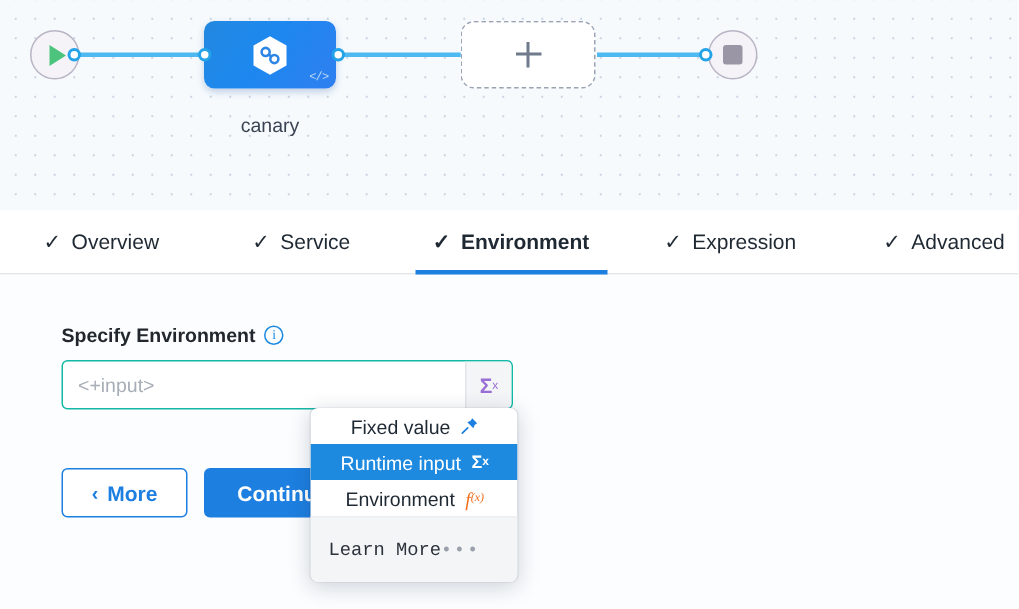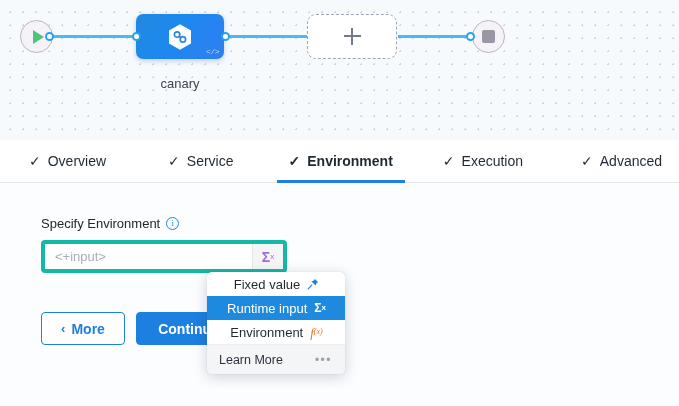--- a/index.html
+++ b/index.html
@@ -179,40 +179,40 @@
     width: 679px; height: 222px;
     background: #fbfdfe;
   }
 
   .field-label-row {
     position: absolute;
     left: 41px; top: 32px;
     display: flex; align-items: center; gap: 6px;
   }
   .field-label {
-    font-size: 13px; font-weight: normal; color: #22272e;
+    font-size: 13px; font-weight: bold; color: #22272e;
   }
   .info-icon {
     width: 13px; height: 13px;
     border-radius: 50%;
     border: 1.3px solid #1d8ae0;
     color: #1d8ae0;
     font-size: 9px;
     font-family: "Liberation Serif", serif;
     display: flex; align-items: center; justify-content: center;
     line-height: 1;
     cursor: pointer;
   }
 
   .input-wrap {
     position: absolute;
     left: 41px; top: 56px;
-    width: 246px; height: 33px;
+    width: 301px; height: 33px;
     display: flex;
-    border: 4px solid #14b8a6;
+    border: 1px solid #14b8a6;
     border-radius: 4px;
     background: #ffffff;
     overflow: hidden;
   }
   .input-field {
     flex: 1;
     border: none; outline: none;
     padding: 0 10px;
     font-size: 13px;
     color: #8d949e;
@@ -291,30 +291,31 @@
     font-size: 12px;
     line-height: 1;
     display: inline-flex;
     align-items: center;
   }
   .sig-icon { color: #ffffff; font-weight: bold; font-size: 12px; }
   .fx-icon  { color: #f4701f; font-size: 13px; font-style: italic; font-family: "Liberation Serif", serif; }
   .fx-sub   { font-size: 8px; vertical-align: sub; }
 
   .dd-footer {
-    height: 30px;
+    height: 44px;
     background: #f4f5f7;
     border-top: 1px solid #eceef1;
     display: flex;
     align-items: center;
-    justify-content: space-between;
+    justify-content: flex-start;
     padding: 0 13px 0 12px;
     font-size: 12.5px;
     color: #2b323c;
     cursor: pointer;
+    font-family: Liberation Mono, monospace;
   }
   .dots { color: #9aa1ab; letter-spacing: 1.5px; font-size: 12px; }
 </style>
 </head>
 <body>
 
 <div id="app">
 
   <div class="canvas">
 
@@ -364,21 +365,21 @@
       <span>Service</span>
     </div>
     <div style="width:55px"></div>
     <div class="tab tab-active">
       <span class="tab-check">✓</span>
       <span>Environment</span>
     </div>
     <div style="width:50px"></div>
     <div class="tab">
       <span class="tab-check">✓</span>
-      <span>Execution</span>
+      <span>Expression</span>
     </div>
     <div style="width:58px"></div>
     <div class="tab">
       <span class="tab-check">✓</span>
       <span>Advanced</span>
     </div>
   </div>
 
   <div class="panel">
 

